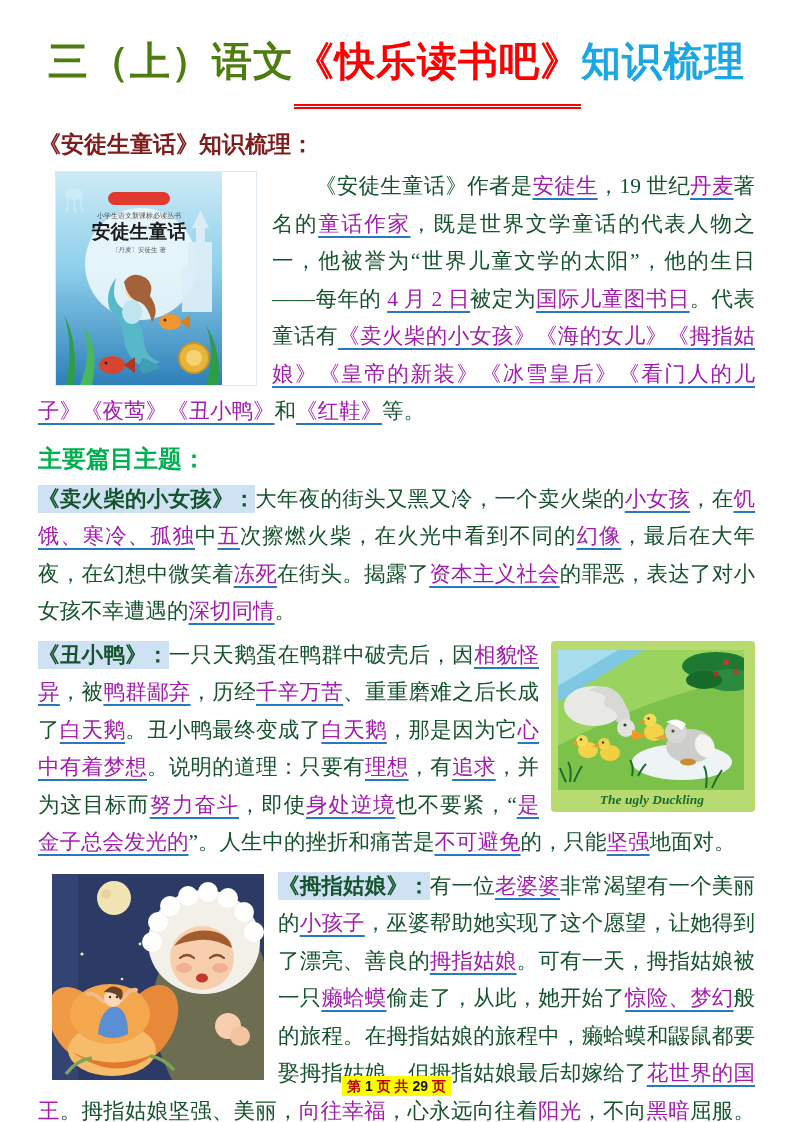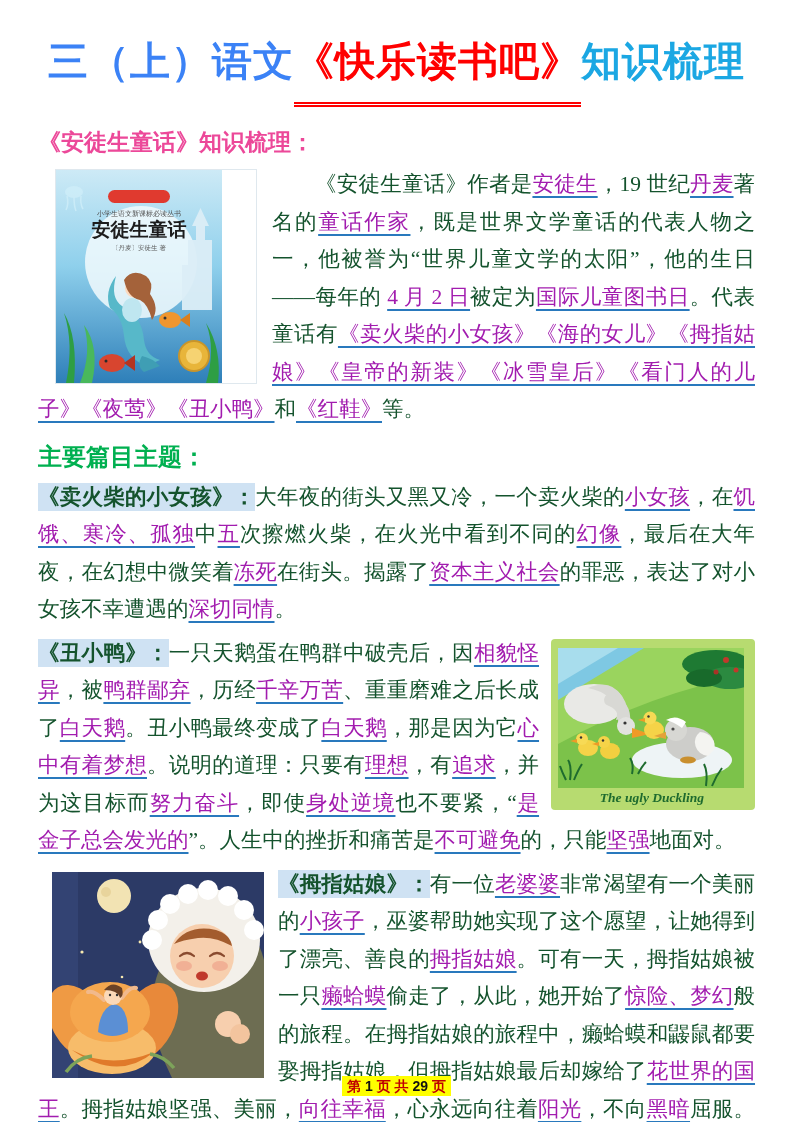--- a/index.html
+++ b/index.html
@@ -3,25 +3,25 @@
 <meta charset="utf-8">
 <style>
   html,body{margin:0;padding:0;background:#ffffff;}
   body{width:793px;height:1122px;overflow:hidden;
        font-family:"Liberation Serif","DejaVu Serif",serif;color:#141414;}
   .page{position:relative;width:793px;height:1122px;box-sizing:border-box;
         padding:30px 38px 0 38px;}
   
   .title{margin:6px 0 20px 0;text-align:center;font-size:40px;font-weight:900;
          font-family:"Liberation Sans","DejaVu Sans",sans-serif;letter-spacing:1px;line-height:1.25;}
-  .t-black{color:#3b82f6;}
-  .t-red{color:#ff0000;display:inline-block;border-bottom:5px double #ff0000;padding-bottom:12px;font-family:Liberation Mono, monospace;}
+  .t-black{color:#4d7c0f;}
+  .t-red{color:#ff0000;display:inline-block;border-bottom:5px double #ff0000;padding-bottom:18px;}
   .t-blue{color:#1ba7e3;}
   
-  .sec-heading{margin:14px 0 8px 0;font-size:23px;font-weight:bold;color:#ec4899;}
+  .sec-heading{margin:14px 0 8px 0;font-size:23px;font-weight:bold;color:#7f1d1d;}
   .topics-heading{margin:12px 0 6px 0;font-size:24px;font-weight:bold;color:#00b050;}
   
   .para{margin:0;font-size:21.5px;line-height:37.5px;text-align:justify;}
   .indent{text-indent:2em;}
   .run-n{color:#14532d;}
   .run-k{color:#a21caf;text-decoration:underline;text-decoration-thickness:1.5px;
          text-underline-offset:5px;text-decoration-color:#2979bd;}
   .run-h{font-weight:bold;color:#14532d;background:#cfe2f3;padding:2px 0;}
   .block{margin-top:6px;}
   .clearfix::after{content:"";display:block;clear:both;}

